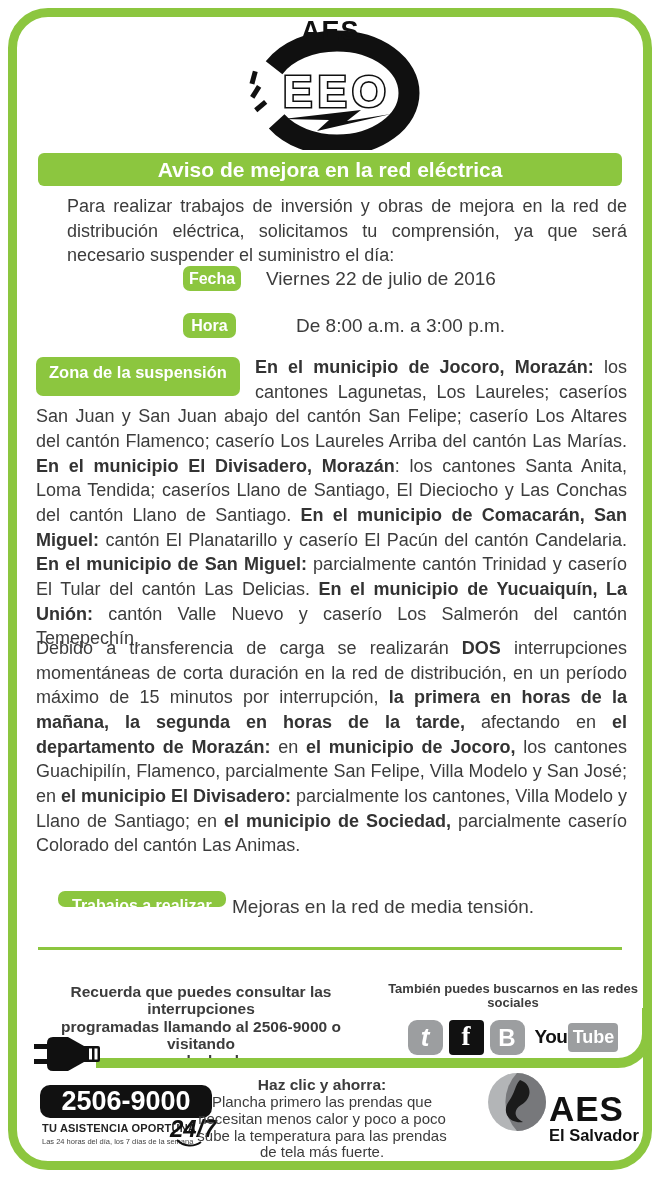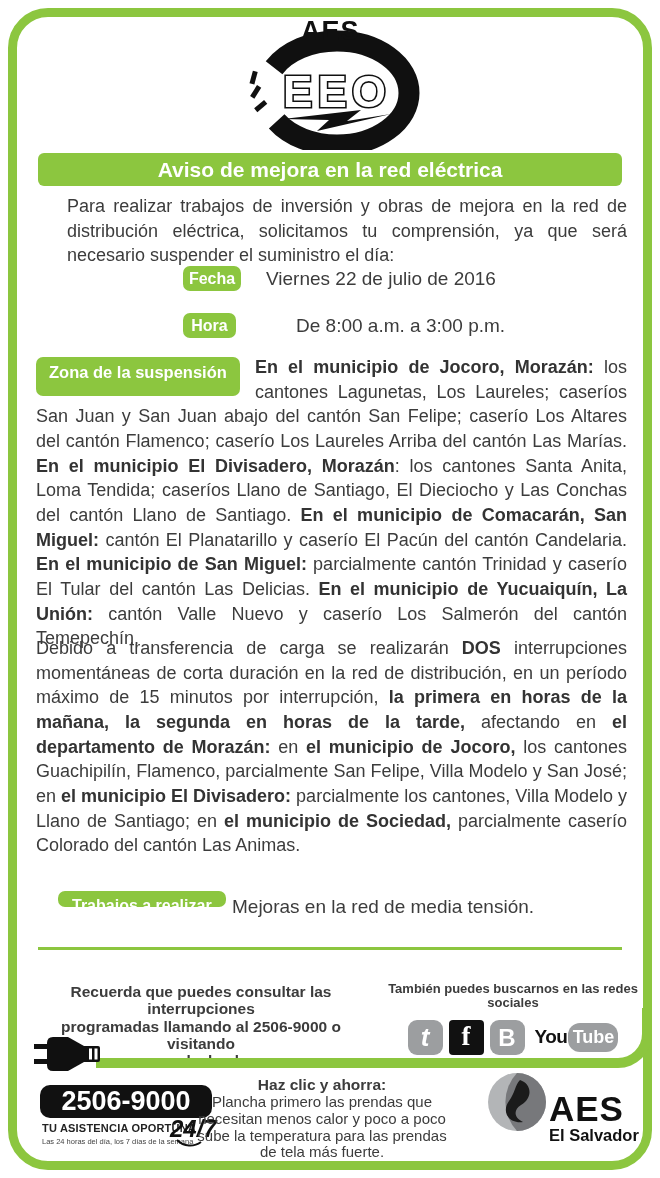--- a/index.html
+++ b/index.html
@@ -57,21 +57,21 @@
   .footer-right{position:absolute;top:982px;left:386px;width:254px;text-align:center;}
   .social-title{font-weight:bold;font-size:13px;line-height:1.1;}
   .social-icons{margin-top:9px;display:flex;justify-content:center;align-items:center;gap:6px;}
   .sq{width:35px;height:35px;border-radius:9px;background:var(--gray-icon);color:#fff;
       font-weight:bold;text-align:center;line-height:35px;}
   .sq.fb{background:var(--black);border-radius:4px;font-size:27px;line-height:33px;font-family:"Liberation Serif",serif;}
   .sq.tw{font-size:26px;font-style:italic;}
   .sq.bl{font-size:24px;}
   .yt{display:flex;align-items:center;margin-left:4px;}
   .yt-you{color:var(--black);font-weight:bold;font-size:19px;letter-spacing:-0.5px;}
-  .yt-tube{width:50px;height:29px;background:var(--gray-icon);border-radius:12px;color:#fff;
+  .yt-tube{width:50px;height:29px;background:var(--gray-icon);border-radius:4px;color:#fff;
       font-weight:bold;font-size:18px;text-align:center;line-height:29px;margin-left:1px;}
   [data-bind-lines]{white-space:pre-line;}
   
   .cord{
     position:absolute;top:1008px;left:96px;right:8px;height:50px;
     border-bottom:10px solid var(--green);border-right:10px solid var(--green);
     border-bottom-right-radius:34px;
   }
   .plug{position:absolute;left:34px;top:1034px;}
   

